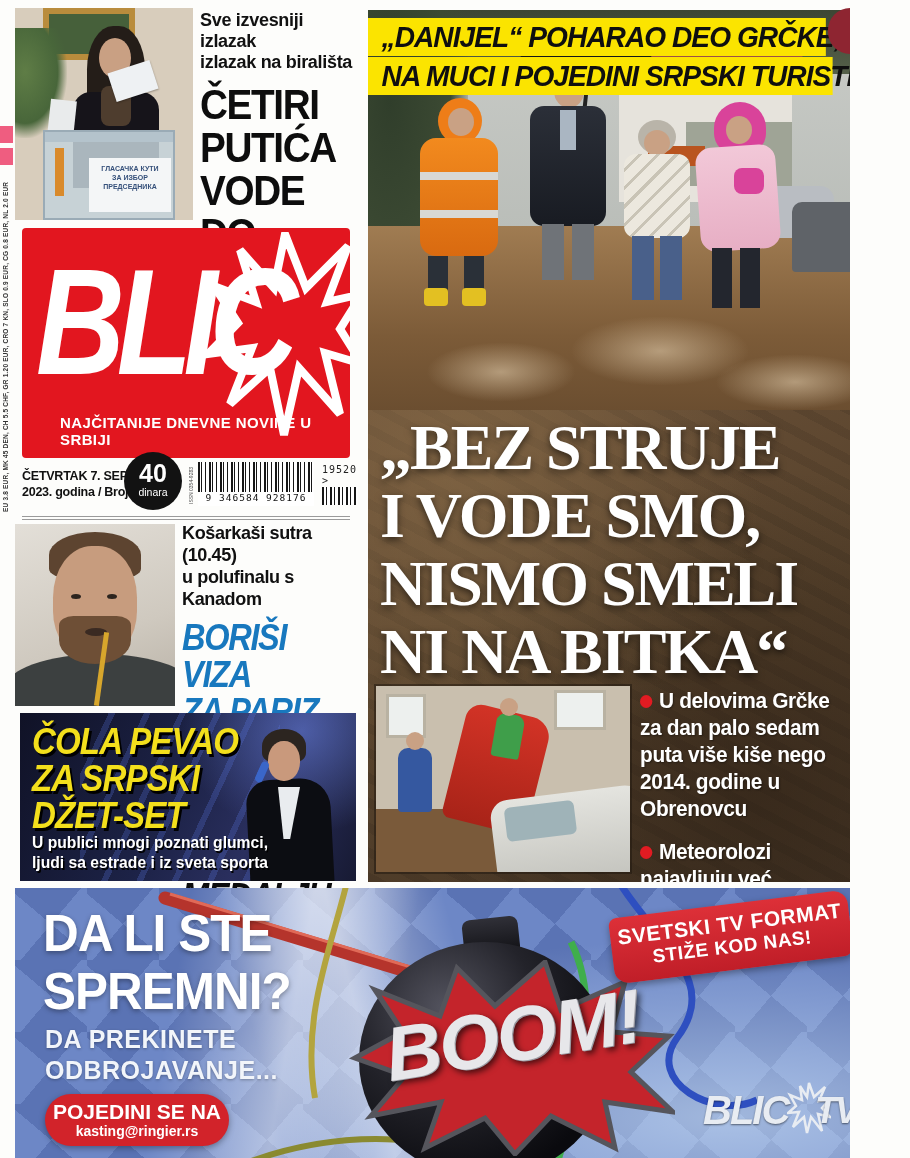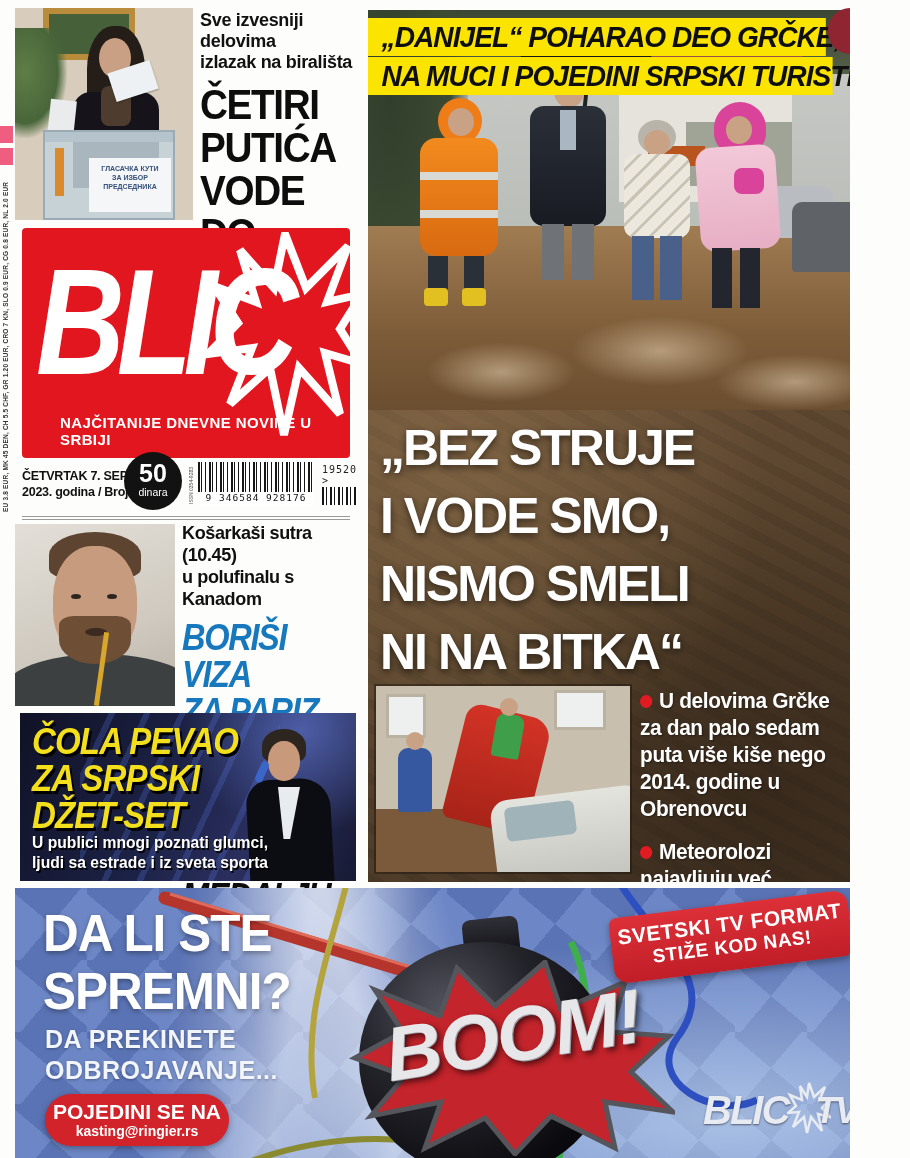--- a/index.html
+++ b/index.html
@@ -108,21 +108,21 @@
 
   .corner-roundel { left:828px; top:8px; width:22px; height:46px; background:#8e2531; border-radius:23px 0 0 23px; }
 
   
   .flood-main { left:368px; top:410px; width:482px; height:472px; overflow:hidden;
     background:
       radial-gradient(ellipse at 20% 10%, rgba(150,120,80,.5), transparent 55%),
       radial-gradient(ellipse at 80% 80%, rgba(40,28,18,.55), transparent 60%),
       repeating-linear-gradient(28deg, rgba(0,0,0,.08) 0 9px, transparent 9px 22px),
       linear-gradient(160deg,#6b5138 0%,#55412b 55%,#463626 100%); }
-  .fm-headline { position:absolute; left:12px; top:4px; font-family:Liberation Sans, sans-serif; font-weight:bold; font-size:50px; line-height:68px; color:#fff; letter-spacing:-2px; text-shadow:0 3px 7px rgba(0,0,0,.55); white-space:nowrap; }
+  .fm-headline { position:absolute; left:12px; top:4px; font-family:Liberation Serif, serif; font-weight:bold; font-size:64px; line-height:68px; color:#fff; letter-spacing:-2px; text-shadow:0 3px 7px rgba(0,0,0,.55); white-space:nowrap; }
   .inset-photo { position:absolute; left:8px; top:276px; width:254px; height:186px; background:#c9bfae; overflow:hidden; box-shadow:0 0 0 2px rgba(30,22,14,.5); }
   .ip-window { position:absolute; background:#edf0ee; border:3px solid #b9b2a2; }
   .ip-mud { position:absolute; left:0; bottom:0; width:100%; height:34%; background:#7a5a3a; }
   .ip-redcar { position:absolute; left:78px; top:24px; width:86px; height:118px; background:linear-gradient(#d23326,#a82318); border-radius:16px 20px 8px 8px; transform:rotate(14deg); }
   .ip-whitecar { position:absolute; left:118px; bottom:-16px; width:160px; height:96px; background:linear-gradient(#e4e4df,#c2c2bc); border-radius:18px 26px 6px 6px; transform:rotate(-7deg); }
   .ip-windshield { position:absolute; left:14px; top:8px; width:70px; height:34px; background:#9fb3b8; border-radius:6px; }
   .ip-man-blue { position:absolute; left:22px; top:62px; width:34px; height:64px; background:#3558a0; border-radius:10px 10px 4px 4px; }
   .ip-man-green { position:absolute; left:118px; top:28px; width:28px; height:44px; background:#3f9e4a; border-radius:9px 9px 3px 3px; transform:rotate(10deg); }
   .ip-head { position:absolute; width:18px; height:18px; border-radius:50%; background:#c9a184; }
   .bullets { position:absolute; left:272px; top:277px; width:202px; }
@@ -178,21 +178,21 @@
       <div class="vp-seal"></div>
       <div class="vp-label">
         <div>ГЛАСАЧКА КУТИ</div>
         <div>ЗА ИЗБОР</div>
         <div>ПРЕДСЕДНИКА</div>
       </div>
     </div>
   </div>
   <div class="abs elections-text">
     <div class="elections-kicker">
-      <div>Sve izvesniji delovima</div>
+      <div>Sve izvesniji izlazak</div>
       <div>izlazak na birališta</div>
     </div>
     <div class="elections-headline">
       <div>ČETIRI</div>
       <div>PUTIĆA</div>
       <div>VODE DO</div>
       <div>IZBORA</div>
     </div>
   </div>
 
@@ -205,21 +205,21 @@
   </div>
 
   <div class="abs edge-price">EU 3.8 EUR, MK 45 DEN, CH 5.5 CHF, GR 1.20 EUR, CRO 7 KN, SLO 0.9 EUR, CG 0.8 EUR, NL 2.0 EUR</div>
 
   <div class="abs dateline">
     <div class="date-text">
       <div>ČETVRTAK 7. SEPTEMBAR</div>
       <div>2023. godina / Broj 9520</div>
     </div>
     <div class="price-circle">
-      <div class="price-value">50</div>
+      <div class="price-value">40</div>
       <div class="price-unit">dinara</div>
     </div>
     <div class="issn-vert">ISSN 0354-9283</div>
     <div class="barcode">
       <div class="barcode-bars"></div>
       <div class="barcode-num">9 346584 928176</div>
     </div>
     <div class="addon">
       <div class="addon-num">19520 &gt;</div>
       <div class="addon-bars"></div>

